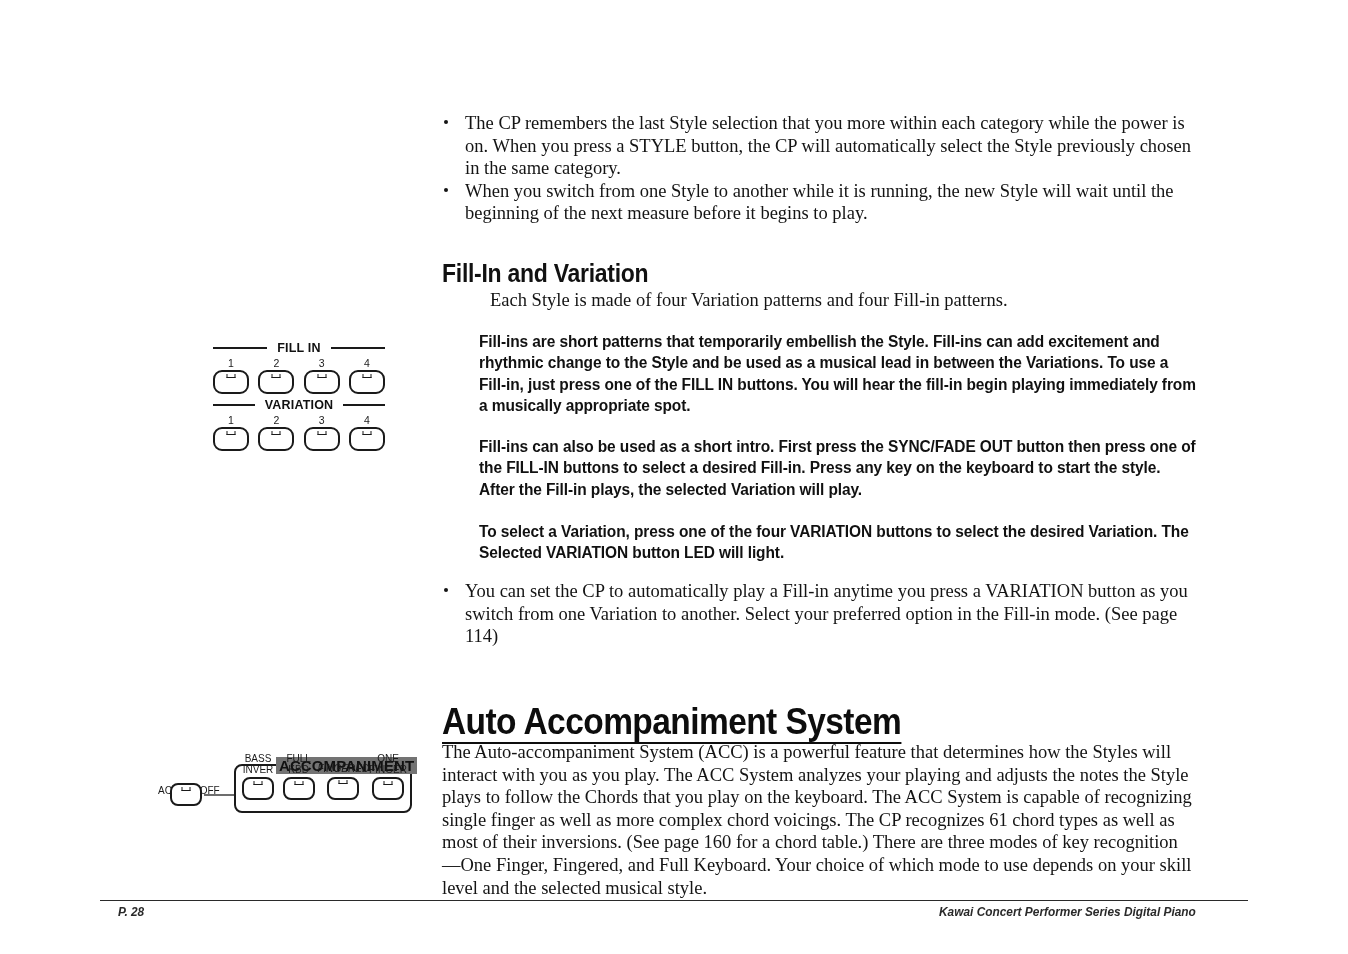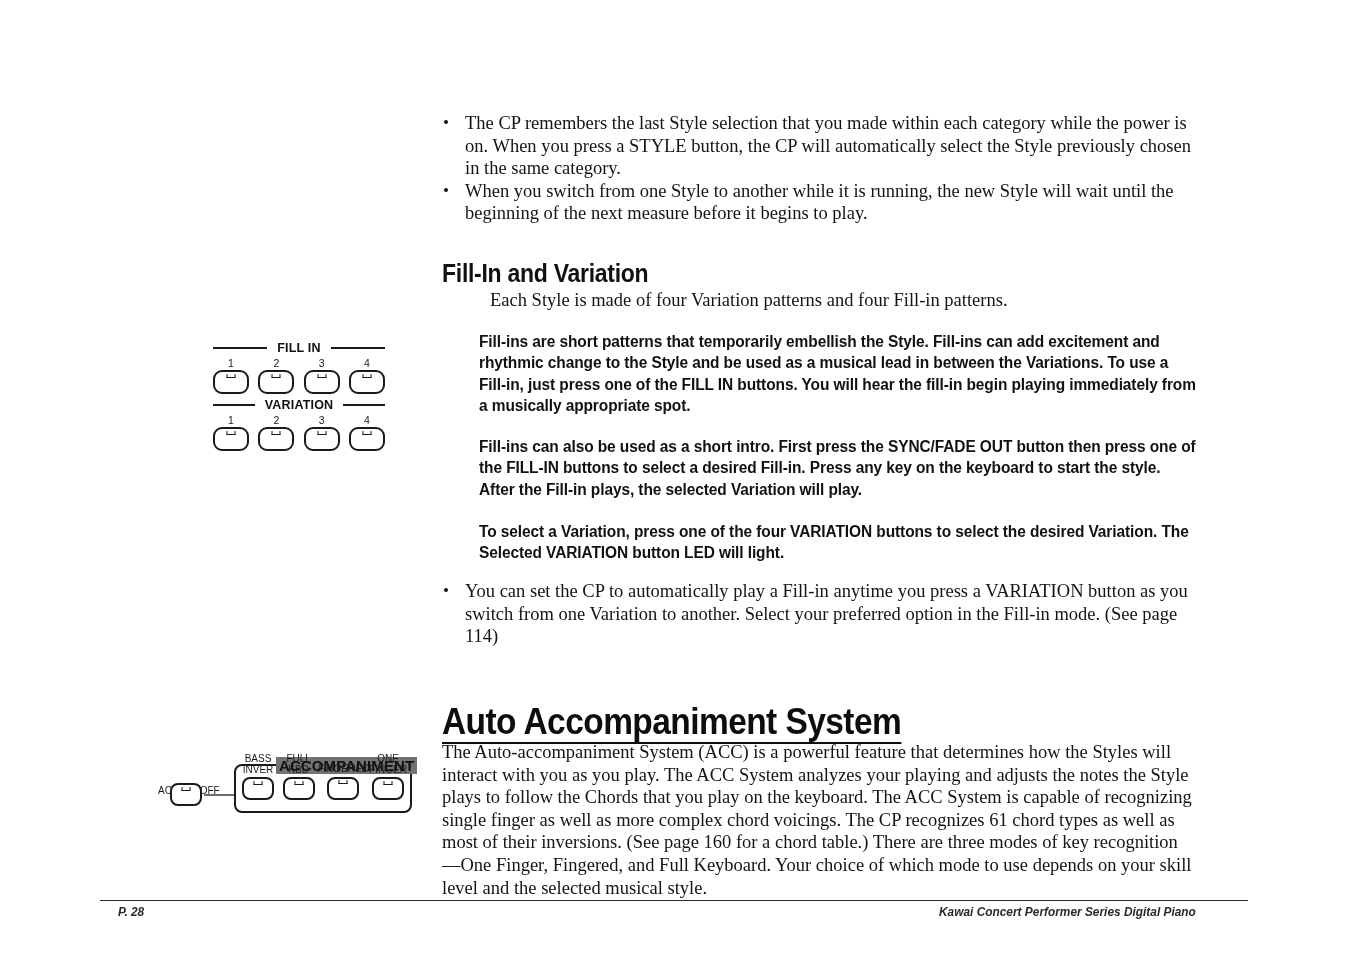--- a/index.html
+++ b/index.html
@@ -219,21 +219,21 @@
 </style>
 </head>
 <body>
 
 <div class="page">
 
   <div class="content-col serif-body" style="top:112px;">
     <ul class="bullets">
       <li>
         <span class="bullet-dot"></span>
-        <span>The CP remembers the last Style selection that you made within each category while the power is on. When you press a STYLE button, the CP will automatically select the Style previously chosen in the same category.</span>
+        <span>The CP remembers the last Style selection that you more within each category while the power is on. When you press a STYLE button, the CP will automatically select the Style previously chosen in the same category.</span>
       </li>
       <li>
         <span class="bullet-dot"></span>
         <span>When you switch from one Style to another while it is running, the new Style will wait until the beginning of the next measure before it begins to play.</span>
       </li>
     </ul>
   </div>
 
   <div class="content-col" style="top:259px;">
     <h2 class="h-sub">Fill-In and Variation</h2>

